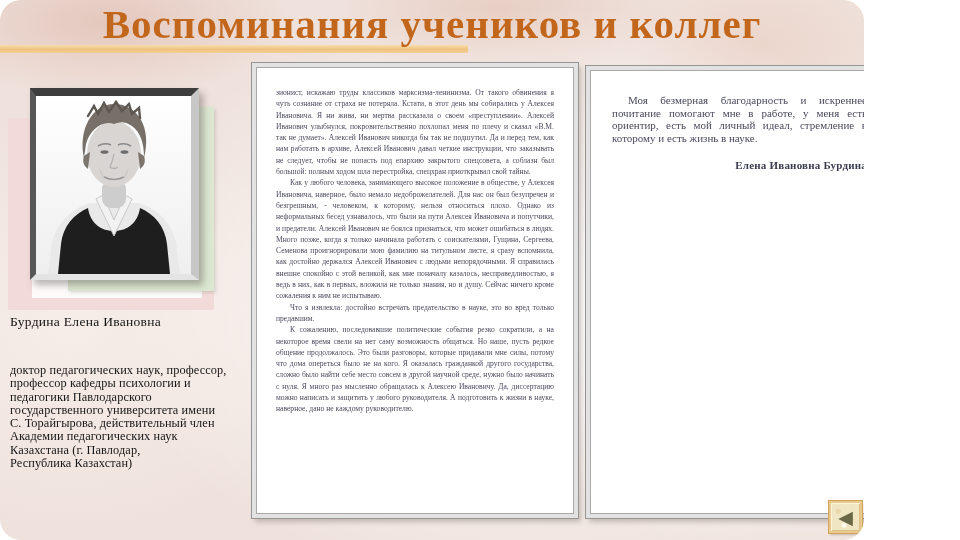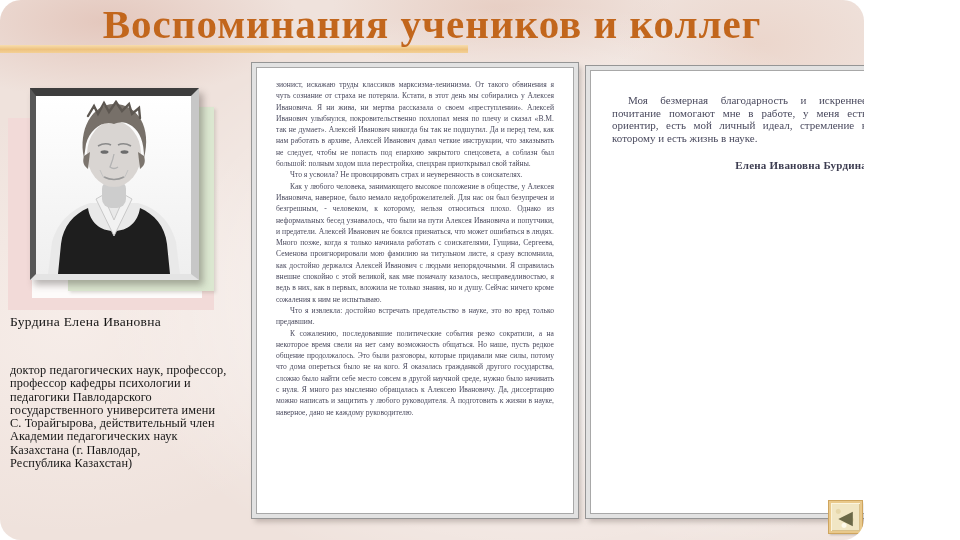--- a/index.html
+++ b/index.html
@@ -65,21 +65,21 @@
     z-index:2;
   }
   .page1{left:252px;top:63px;width:326px;height:455px;}
   .page2{left:586px;top:66px;width:307px;height:452px;}
   .page-body{
     position:absolute;inset:0;padding:12px 20px;box-sizing:border-box;overflow:hidden;
     font-family:"Liberation Serif",serif;color:#4a4a5e;
   }
   .page1 .page-body{font-size:7.6px;line-height:11.3px;text-align:justify;}
   .page1 .page-body p{margin:0;text-indent:14px;}
-  .page1 .page-body p.noindent{text-indent:0;}
+  .page1 .page-body p.noindent{text-indent:0;margin-top:8px;}
   .page2 .page-body{padding:24px 22px;font-size:11px;line-height:12.7px;text-align:justify;}
   .page2 .page-body p{margin:0;}
   .p2{text-indent:16px;}
   .signature{margin-top:14px !important;text-align:right;font-weight:bold;letter-spacing:0.2px;color:#3c3c50;}
   
   .nav{
     position:absolute;left:829px;top:501px;z-index:5;display:flex;gap:9px;
   }
   .nav-btn{
     width:33px;height:32px;box-sizing:border-box;cursor:pointer;
@@ -148,21 +148,20 @@
 педагогики Павлодарского
 государственного университета имени
 С. Торайгырова, действительный член
 Академии педагогических наук
 Казахстана (г.  Павлодар,
 Республика Казахстан)</div>
 
   <section class="page page1">
     <div class="page-body">
         <p class="noindent">зионист, искажаю труды классиков марксизма-ленинизма. От такого обвинения я чуть сознание от страха не потеряла. Кстати, в этот день мы собирались у Алексея Ивановича. Я ни жива, ни мертва рассказала о своем «преступлении». Алексей Иванович улыбнулся, покровительственно похлопал меня по плечу и сказал «В.М. так не думает». Алексей Иванович никогда бы так не подшутил. Да и перед тем, как нам работать в архиве, Алексей Иванович давал четкие инструкции, что заказывать не следует, чтобы не попасть под епархию закрытого спецсовета, а соблазн был большой: полным ходом шла перестройка, спецхран приоткрывал свой тайны.</p>
-        <p>Что я усвоила? Не провоцировать страх и неуверенность в соискателях.</p>
         <p>Как у любого человека, занимающего высокое положение в обществе, у Алексея Ивановича, наверное, было немало недоброжелателей. Для нас он был безупречен и безгрешным, - человеком, к которому,  нельзя относиться плохо. Однако из неформальных бесед узнавалось, что были на пути Алексея Ивановича и попутчики, и предатели. Алексей Иванович не боялся признаться, что может ошибаться в людях. Много позже, когда я только начинала работать с соискателями, Гущина, Сергеева, Семенова проигнорировали мою фамилию на титульном листе, я сразу вспомнила, как достойно держался Алексей Иванович с людьми непорядочными. Я справилась внешне спокойно с этой великой, как мне поначалу казалось, несправедливостью, я ведь в них, как в первых, вложила не только знания, но и душу. Сейчас ничего кроме сожаления к ним не испытываю.</p>
         <p>Что я извлекла: достойно встречать предательство в науке, это во вред только предавшим.</p>
         <p>К сожалению, последовавшие политические события резко сократили, а на некоторое время свели на нет саму возможность общаться. Но наше, пусть редкое общение продолжалось. Это были разговоры, которые придавали мне силы, потому что дома опереться было не на кого. Я оказалась гражданкой другого государства, сложно было найти себе место совсем в другой научной среде, нужно было начинать с нуля. Я много раз мысленно обращалась к Алексею Ивановичу. Да, диссертацию можно написать и защитить у любого руководителя. А подготовить к жизни в науке, наверное, дано не каждому руководителю.</p>
       </div>
   </section>
 
   <section class="page page2">
     <div class="page-body">
       <p class="p2">Моя безмерная благодарность и искреннее почитание помогают мне в работе, у меня есть ориентир, есть мой личный идеал, стремление к которому и есть жизнь в науке.</p>
       <p class="signature">Елена Ивановна Бурдина</p>

